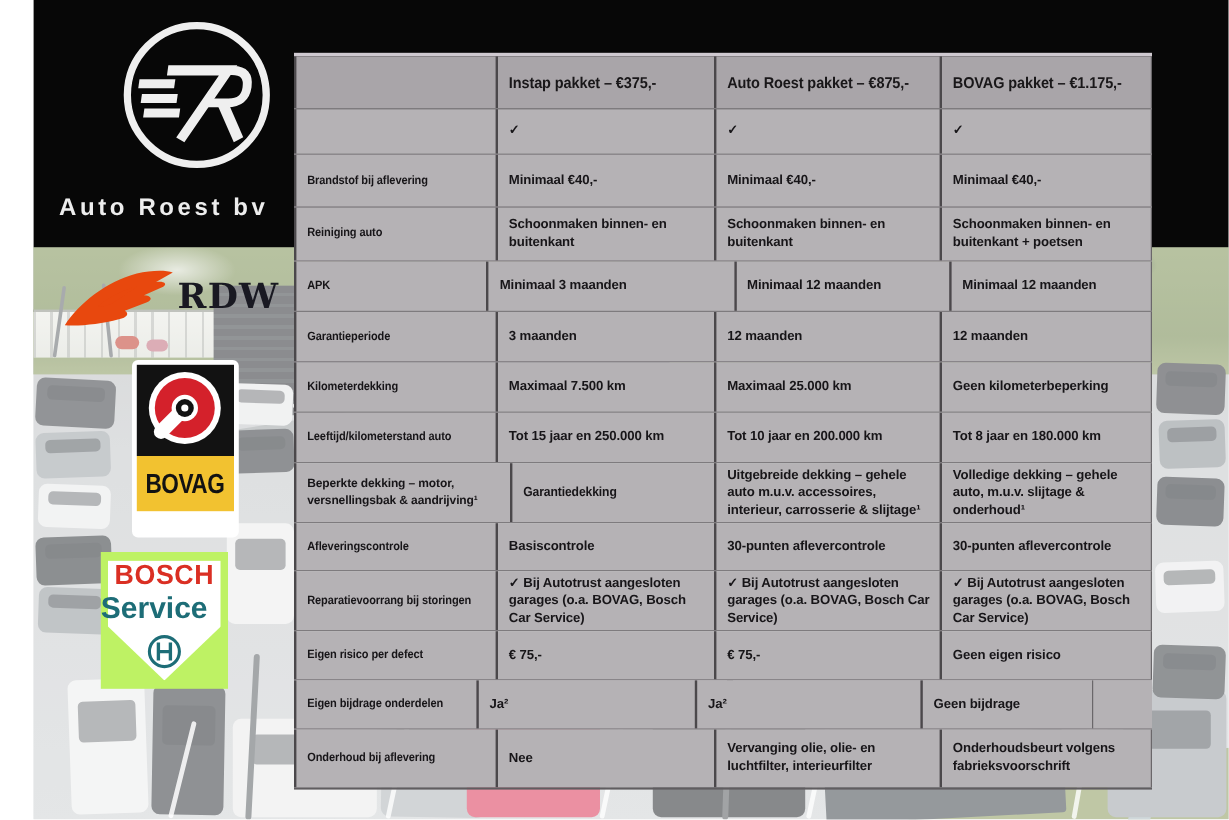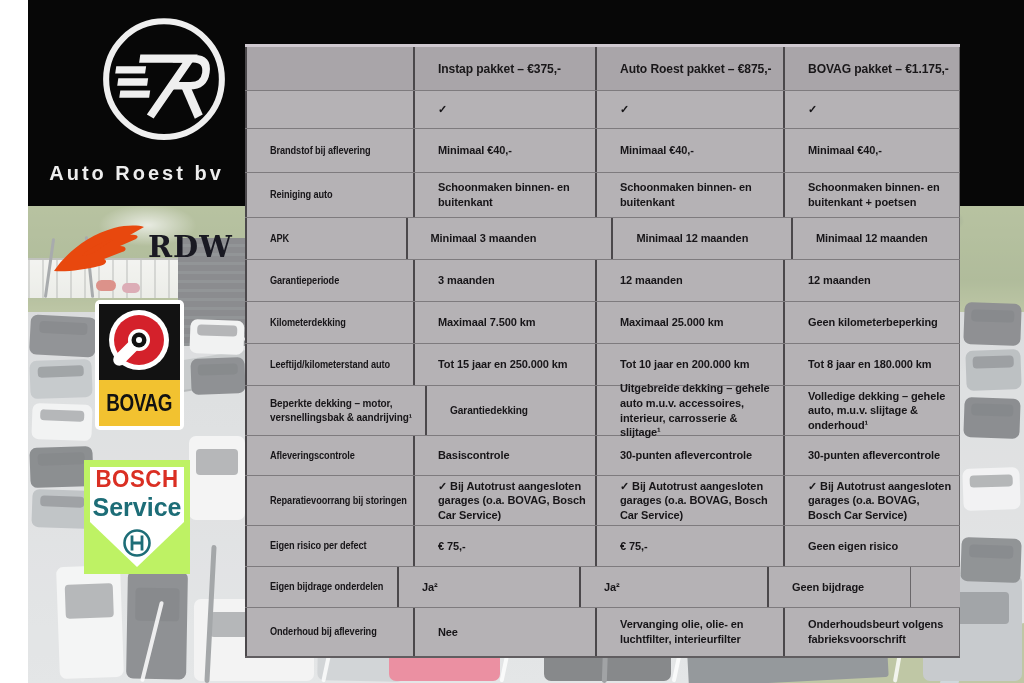--- a/index.html
+++ b/index.html
@@ -43,43 +43,43 @@
   .trailer{position:absolute;background:linear-gradient(180deg,#70787e 0 18%,#3f464c 18% 100%);
            transform:rotate(-3deg);border-radius:3px;}
   .wash{position:absolute;inset:0;background:rgba(255,255,255,.45);}
 
   
   .rdw{position:absolute;left:52px;top:219px;display:flex;align-items:center;height:56px;}
   .rdw-text{font-family:"DejaVu Serif",serif;font-weight:700;font-size:29px;color:#191922;
             letter-spacing:1px;margin-left:2px;}
 
   
-  .bovag{position:absolute;left:95px;top:300px;width:89px;height:130px;background:#ffffff;
+  .bovag{position:absolute;left:110px;top:300px;width:89px;height:148px;background:#ffffff;
          border-radius:5px;padding:4px;box-sizing:border-box;}
   .bovag-top{position:relative;height:76px;background:#121212;}
   .bovag-bottom{height:46px;background:#f2c230;display:flex;align-items:center;justify-content:center;}
   .bovag-label{font-size:23px;font-weight:800;color:#121212;transform:scaleX(.82);letter-spacing:-.5px;}
 
   
   .bosch{position:absolute;left:84px;top:460px;width:106px;height:114px;background:#bef264;}
   .bosch-panel{position:absolute;left:6px;top:7px;width:94px;height:100px;background:#ffffff;
                clip-path:polygon(0 0,100% 0,100% 55%,50% 100%,0 55%);}
   .bosch-line1{position:absolute;left:0;top:6px;width:100%;text-align:center;color:#da2f23;
                font-size:23px;font-weight:800;letter-spacing:.5px;transform:scaleX(.97);}
-  .bosch-line2{position:absolute;left:0;top:33px;width:100%;text-align:center;color:#1d6d77;
+  .bosch-line2{position:absolute;left:0;top:33px;width:100%;text-align:left;color:#1d6d77;
                font-size:25px;font-weight:700;}
   .bosch-emblem{position:absolute;left:50%;top:66px;transform:translateX(-50%);}
 
   
   .cmp-table{position:absolute;left:245px;top:44px;width:715px;border-top:3px solid #cfc9d0;
              border-bottom:2px solid #605d60;}
   .trow{display:flex;border-bottom:1px solid #7e7b7e;background:#b5b2b5;}
   .trow:last-child{border-bottom:none;}
   .trow.thead{background:#a9a5a9;}
-  .tcell{box-sizing:border-box;display:flex;align-items:center;padding:3px 6px 3px 23px;
+  .tcell{box-sizing:border-box;display:flex;align-items:center;padding:3px 6px 3px 9px;
          border-right:2px solid #4b484b;color:#171518;font-weight:700;font-size:11px;
          line-height:1.32;letter-spacing:-.1px;}
   .tcell:first-child{border-left:2px solid #4b484b;font-size:10px;}
   .tcell:last-child{border-right:1px solid #6a676a;}
   .thead .tcell{font-size:13px;color:#191719;}
   .nowrap{display:inline-block;white-space:nowrap;transform:scaleX(.92);transform-origin:0 50%;}
   .thead .nowrap{transform:scaleX(.93);}
 </style>
 </head>
 <body>

